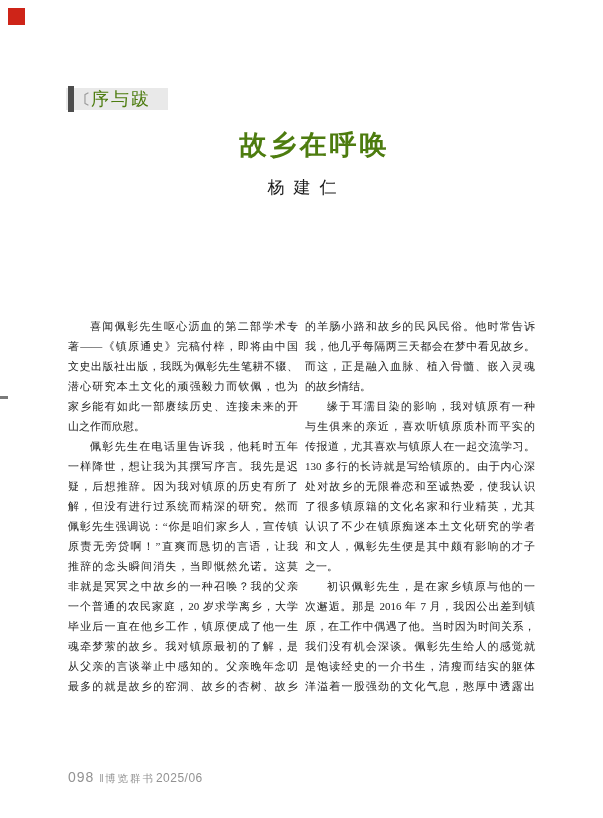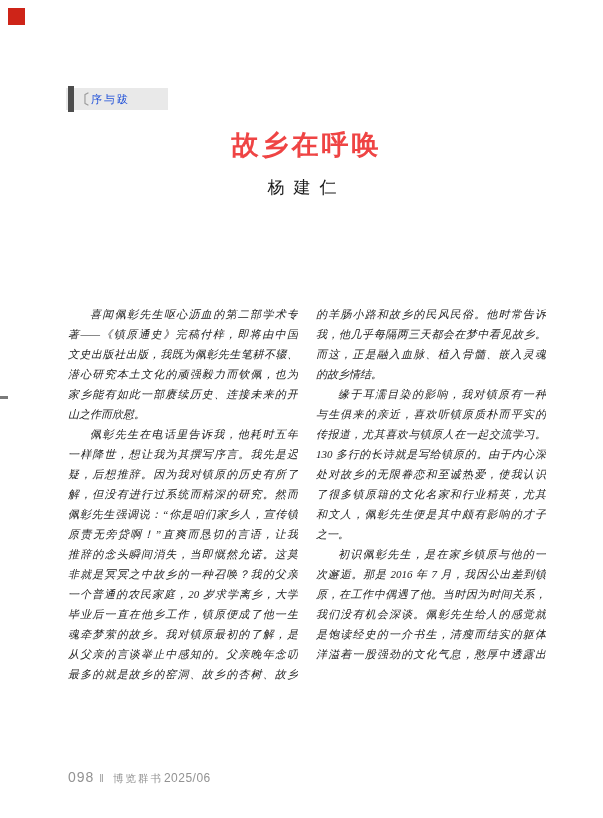--- a/index.html
+++ b/index.html
@@ -27,40 +27,40 @@
     position: absolute; left: 2px; top: -2px;
     width: 6px; height: 26px; background: #4d4d4d;
   }
   .tag-bracket {
     margin-left: 10px;
     color: #9a9a9a; font-weight: bold; font-size: 14px; line-height: 22px;
     font-family: "Liberation Sans", "DejaVu Sans", sans-serif;
   }
   .tag-label {
     margin-left: 1px;
-    font-size: 11px; color: #1d4ed8; letter-spacing: 2px;
+    font-size: 18px; color: #4d7c0f; letter-spacing: 2px;
     font-family: "Liberation Sans", "DejaVu Sans", sans-serif;
   }
 
   .article-title {
-    position: absolute; left: 68px; top: 127px; width: 477px;
+    position: absolute; left: 76px; top: 127px; width: 477px;
     margin: 0; text-align: center;
-    font-size: 27px; font-weight: bold; color: #ef4444;
+    font-size: 27px; font-weight: bold; color: #4d7c0f;
     font-family: Liberation Mono, monospace;
     letter-spacing: 3px;
   }
   .article-author {
     position: absolute; left: 68px; top: 176px; width: 477px;
     text-align: center;
     font-size: 17px; color: #1a1a1a; letter-spacing: 9px;
   }
 
   .columns {
-    position: absolute; left: 68px; top: 304px;
-    display: flex; gap: 18px; font-style: italic;
+    position: absolute; left: 68px; top: 316px;
+    display: flex; gap: 7px;
   }
   .col { width: 230px; }
   .line {
     height: 20px; line-height: 20px;
     font-size: 11px; color: #222;
     text-align: justify; text-align-last: justify;
     overflow: hidden; white-space: nowrap;
   }
   .line.end { text-align-last: left; }
   .line.indent { text-indent: 2em; }
@@ -71,21 +71,21 @@
   }
 
   .page-footer {
     position: absolute; left: 68px; top: 769px;
     display: flex; align-items: baseline;
     color: #929292;
     font-family: "Liberation Sans", "DejaVu Sans", sans-serif;
   }
   .page-number { font-size: 14px; letter-spacing: 1px; }
   .footer-sep { font-size: 11px; margin-left: 5px; color: #9a9a9a; }
-  .magazine-name { font-size: 10.5px; letter-spacing: 2px; margin-left: 9px; }
+  .magazine-name { font-size: 10.5px; letter-spacing: 2px; margin-left: 1px; }
   .issue { font-size: 12px; margin-left: 1px; letter-spacing: 0.5px; }
 </style>
 </head>
 <body>
 
 <div class="page">
 
   <div class="corner-mark"></div>
 
   <div class="section-tag">
@@ -124,20 +124,21 @@
         <div class="line">的羊肠小路和故乡的民风民俗。他时常告诉</div>
         <div class="line">我，他几乎每隔两三天都会在梦中看见故乡。</div>
         <div class="line">而这，正是融入血脉、植入骨髓、嵌入灵魂</div>
         <div class="line end">的故乡情结。</div>
         <div class="line indent">缘于耳濡目染的影响，我对镇原有一种</div>
         <div class="line">与生俱来的亲近，喜欢听镇原质朴而平实的</div>
         <div class="line">传报道，尤其喜欢与镇原人在一起交流学习。</div>
         <div class="line">130 多行的长诗就是写给镇原的。由于内心深</div>
         <div class="line">处对故乡的无限眷恋和至诚热爱，使我认识</div>
         <div class="line">了很多镇原籍的文化名家和行业精英，尤其</div>
+        <div class="line">认识了不少在镇原痴迷本土文化研究的学者</div>
         <div class="line">和文人，佩彰先生便是其中颇有影响的才子</div>
         <div class="line end">之一。</div>
         <div class="line indent">初识佩彰先生，是在家乡镇原与他的一</div>
         <div class="line">次邂逅。那是 2016 年 7 月，我因公出差到镇</div>
         <div class="line">原，在工作中偶遇了他。当时因为时间关系，</div>
         <div class="line">我们没有机会深谈。佩彰先生给人的感觉就</div>
         <div class="line">是饱读经史的一介书生，清瘦而结实的躯体</div>
         <div class="line">洋溢着一股强劲的文化气息，憨厚中透露出</div>
       </div>
   </div>

